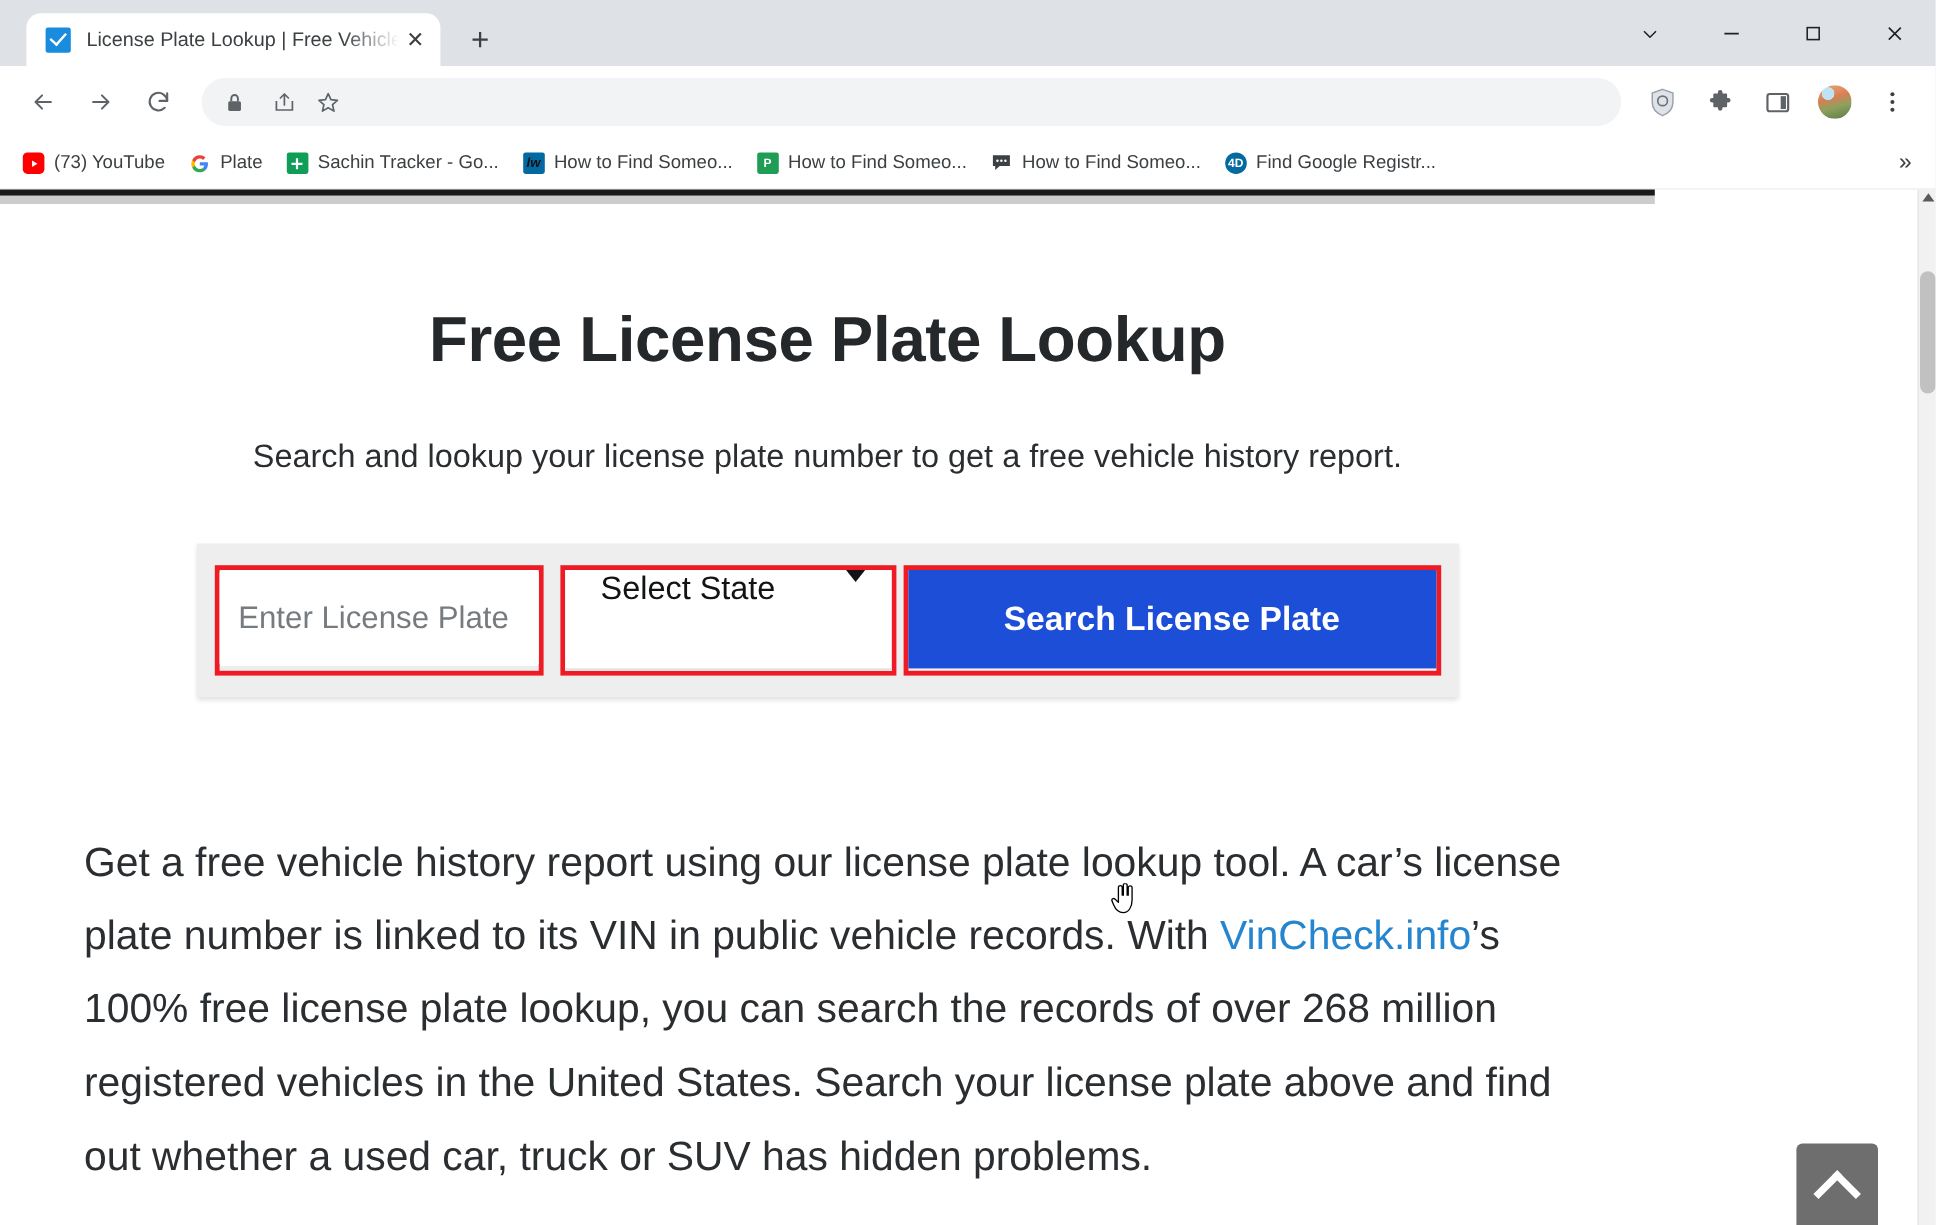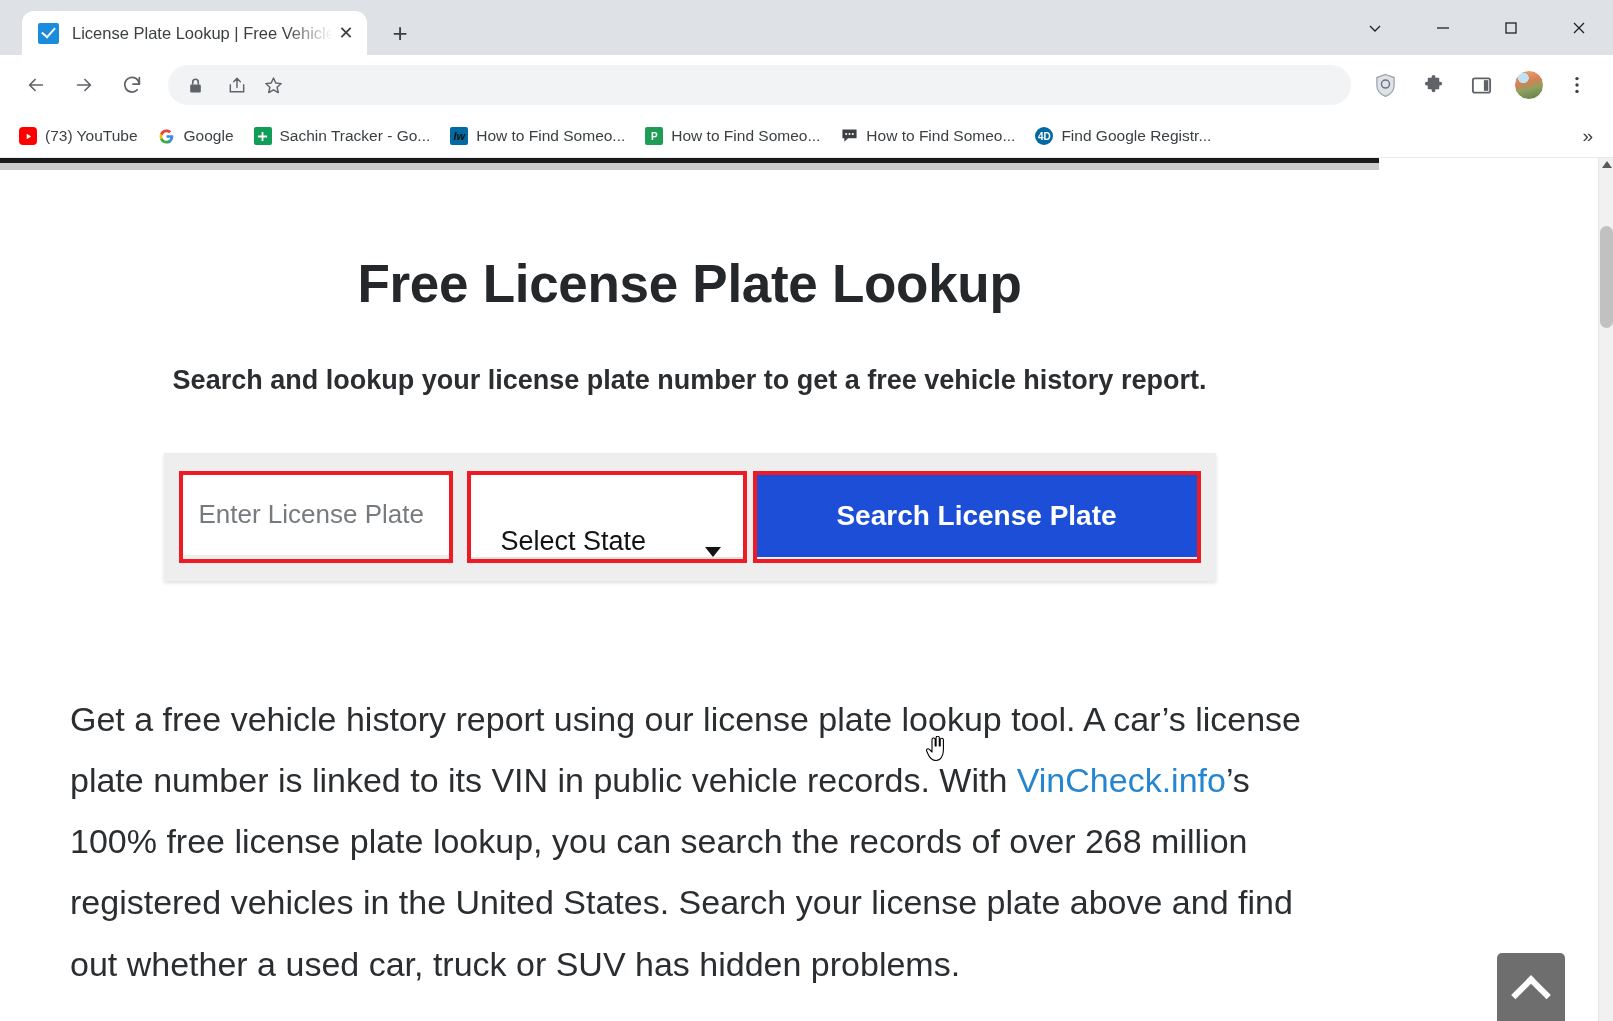--- a/index.html
+++ b/index.html
@@ -126,21 +126,21 @@
   }
   .breadcrumb-strip { height: 7px; background: #cccccc; }
 
   .hero { padding-top: 85px; text-align: center; }
   h1.page-title {
     font-size: 53px; font-weight: 700; color: #25282b;
     letter-spacing: -0.3px; line-height: 1.1;
   }
   .subtitle {
     margin: 48px auto 16px; max-width: 1050px;
-    font-size: 27px; color: #2b2e31; line-height: 1.43; font-weight: 700;
+    font-size: 27px; color: #2b2e31; line-height: 1.43; font-weight: 400;
   }
 
   .form-wrap { display: flex; justify-content: center; margin-top: 53px; }
   .form-box {
     background: #eeeeee; padding: 18px 15px;
     box-shadow: 0 2px 4px rgba(0,0,0,0.13);
     display: flex; align-items: stretch; gap: 0;
   }
   .hl { border: 4px solid #ee1b24; display: flex; }
   .hl-plate { margin-right: 14px; }
@@ -150,21 +150,21 @@
     width: 266px; height: 80px; background: #ffffff;
     border: none; outline: none; border-radius: 3px;
     padding: 0 16px; font-size: 26px; color: #2b2e31;
     font-family: "Liberation Sans", sans-serif;
   }
   .plate-input::placeholder { color: #767b80; }
 
   .state-select {
     width: 272px; height: 84px; background: #ffffff;
     border: none; border-bottom: 2px solid #e0e0e0;
-    display: flex; align-items: flex-end; justify-content: space-between;
+    display: flex; align-items: flex-start; justify-content: space-between;
     padding: 0 22px 0 30px; cursor: pointer;
   }
   .state-label { font-size: 27px; color: #111315; }
   .caret {
     width: 0; height: 0;
     border-left: 8px solid transparent; border-right: 8px solid transparent;
     border-top: 10px solid #111315;
   }
 
   .search-btn {
@@ -331,21 +331,21 @@
     </div>
     <div class="bm">
       <span class="bm-ico" style="background:transparent;">
         <svg width="17" height="17" viewBox="0 0 24 24">
             <path d="M21.6 12.2c0-.7-.06-1.3-.17-1.9H12v3.6h5.4a4.6 4.6 0 01-2 3v2.5h3.2c1.9-1.7 3-4.3 3-7.2z" fill="#4285f4"></path>
             <path d="M12 22c2.7 0 5-.9 6.6-2.4l-3.2-2.5c-.9.6-2 1-3.4 1-2.6 0-4.8-1.7-5.6-4.1H3.1v2.6A10 10 0 0012 22z" fill="#34a853"></path>
             <path d="M6.4 14a6 6 0 010-3.9V7.5H3.1a10 10 0 000 9z" fill="#fbbc05"></path>
             <path d="M12 5.9c1.5 0 2.8.5 3.8 1.5l2.8-2.8C16.9 2.9 14.7 2 12 2a10 10 0 00-8.9 5.5l3.3 2.6C7.2 7.7 9.4 5.9 12 5.9z" fill="#ea4335"></path>
           </svg>
       </span>
-      <span>Google</span>
+      <span>Plate</span>
     </div>
     <div class="bm">
       <span class="bm-ico" style="background:#0f9d58;">
         <svg width="11" height="11" viewBox="0 0 12 12">
             <path d="M5 1h2v4h4v2H7v4H5V7H1V5h4z" fill="#fff"></path>
           </svg>
       </span>
       <span>Sachin Tracker - Go...</span>
     </div>
     <div class="bm">

